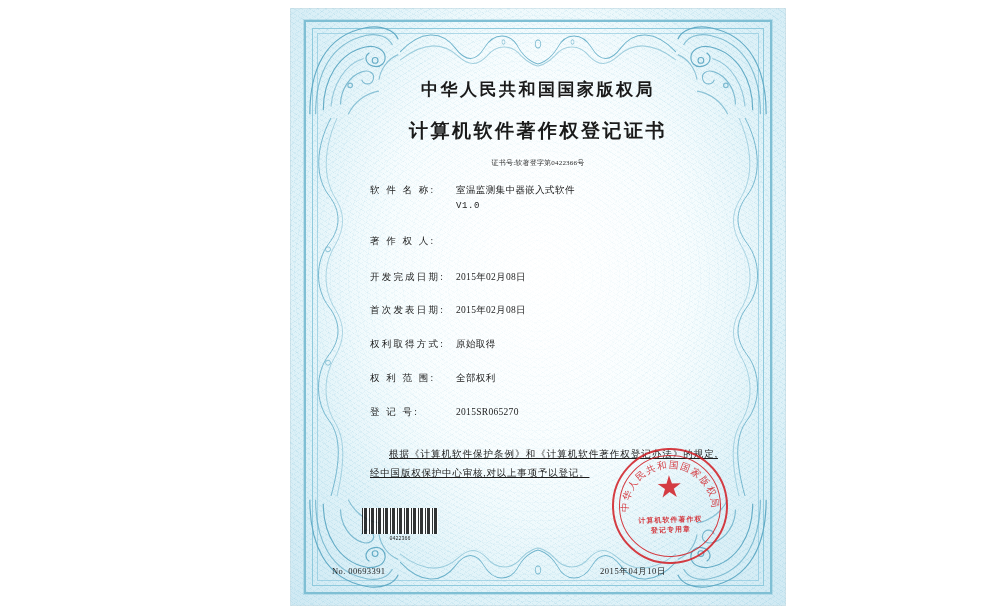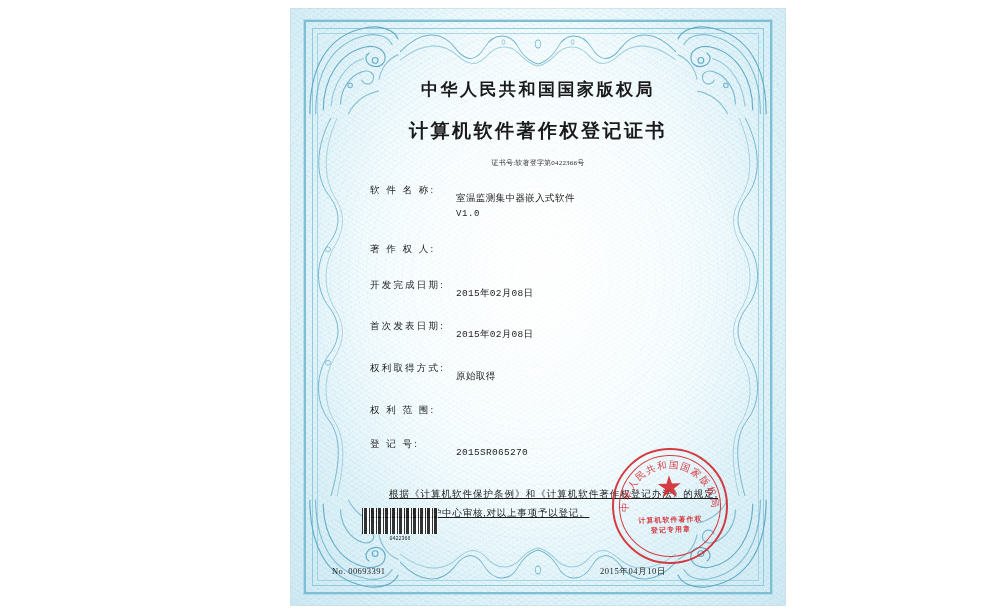--- a/index.html
+++ b/index.html
@@ -150,30 +150,29 @@
   }
   .field-label {
     width: 86px;
     flex: 0 0 86px;
     letter-spacing: 2.2px;
     white-space: nowrap;
   }
   .field-value {
     flex: 1 1 auto;
     letter-spacing: 0.4px;
-    margin-top: 8px;
   }
   .field-value .sub {
     display: block;
     font-family: "Liberation Mono", monospace;
     font-size: 9px;
     letter-spacing: 0.6px;
     margin-top: 2px;
   }
-  .mono { font-family: Liberation Mono, monospace; letter-spacing: 0.3px; }
+  .mono { font-family: Liberation Serif, serif; letter-spacing: 0.3px; }
 
   .gap-sm { margin-bottom: 20px; }
   .gap-md { margin-bottom: 22px; }
 
   .statement {
     margin-top: 26px;
     padding-left: 42px;
     padding-right: 30px;
     font-size: 9.5px;
     line-height: 2.0;
@@ -387,20 +386,21 @@
           <div class="field-value mono">2015年02月08日</div>
         </div>
 
         <div class="field-row gap-sm">
           <div class="field-label">权利取得方式:</div>
           <div class="field-value">原始取得</div>
         </div>
 
         <div class="field-row gap-sm">
           <div class="field-label">权 利 范 围:</div>
+          <div class="field-value">全部权利</div>
         </div>
 
         <div class="field-row">
           <div class="field-label">登 记 号:</div>
           <div class="field-value mono">2015SR065270</div>
         </div>
 
       </div>
 
       <div class="statement">

